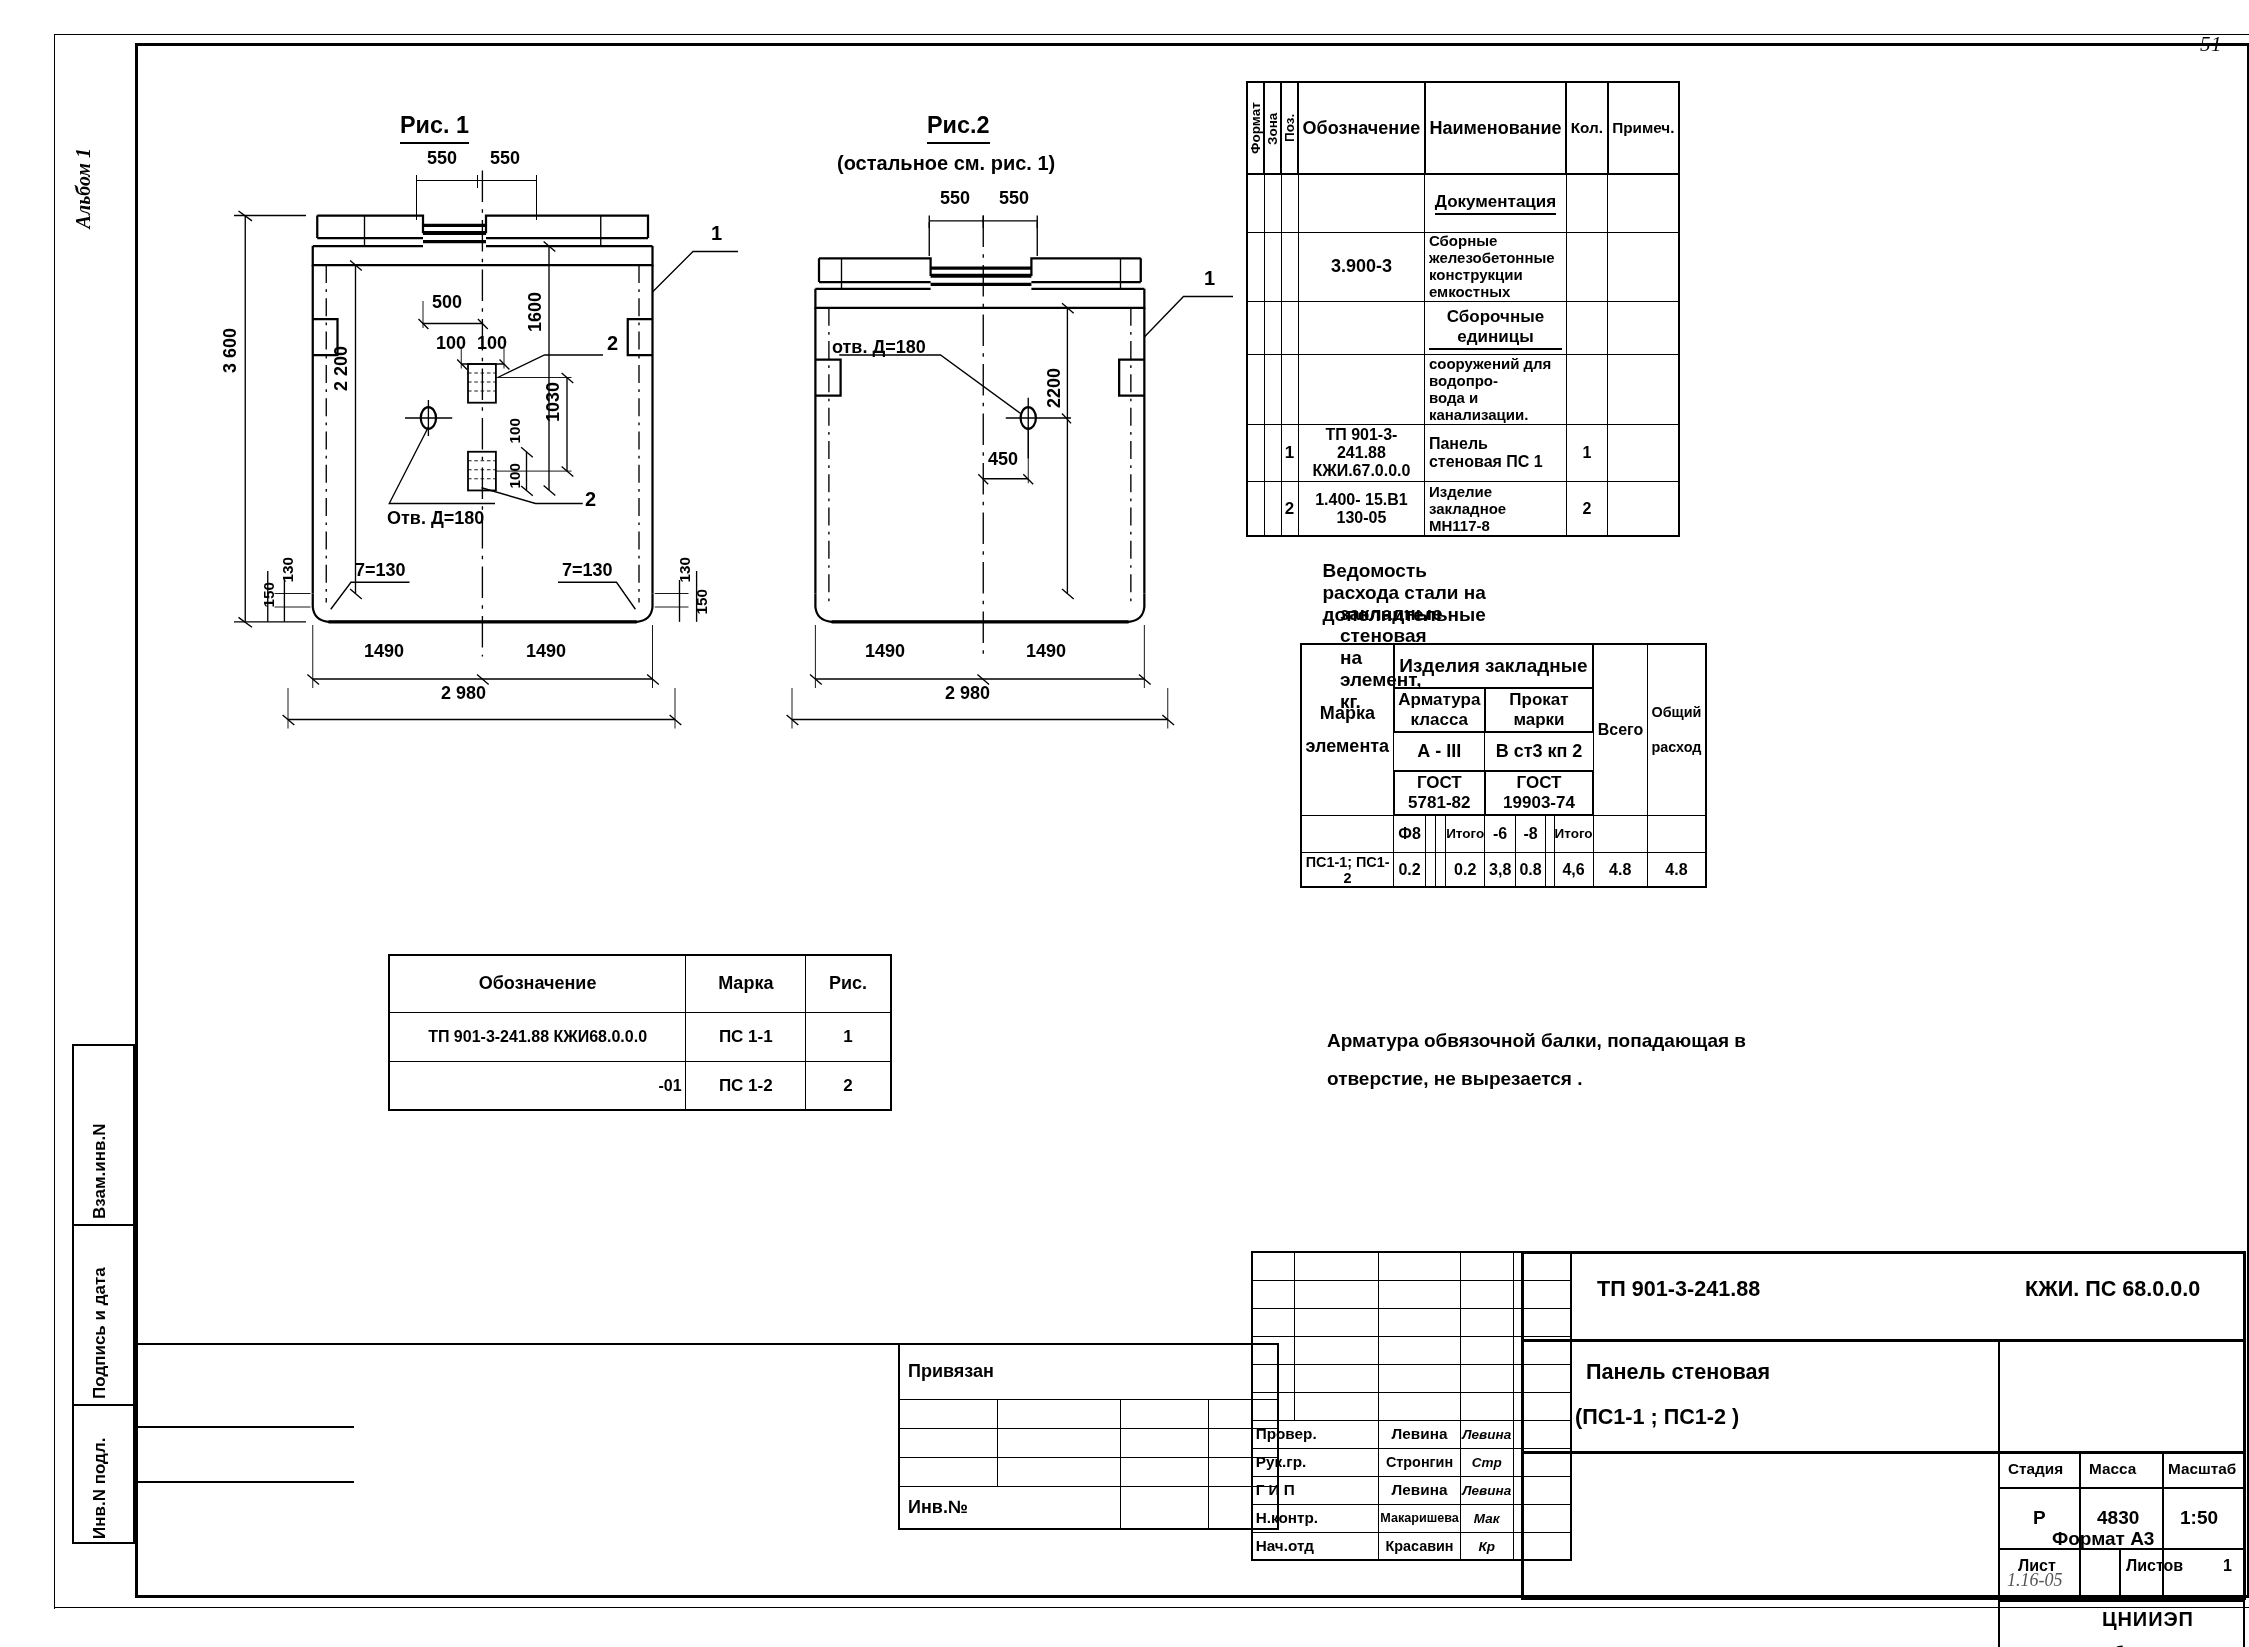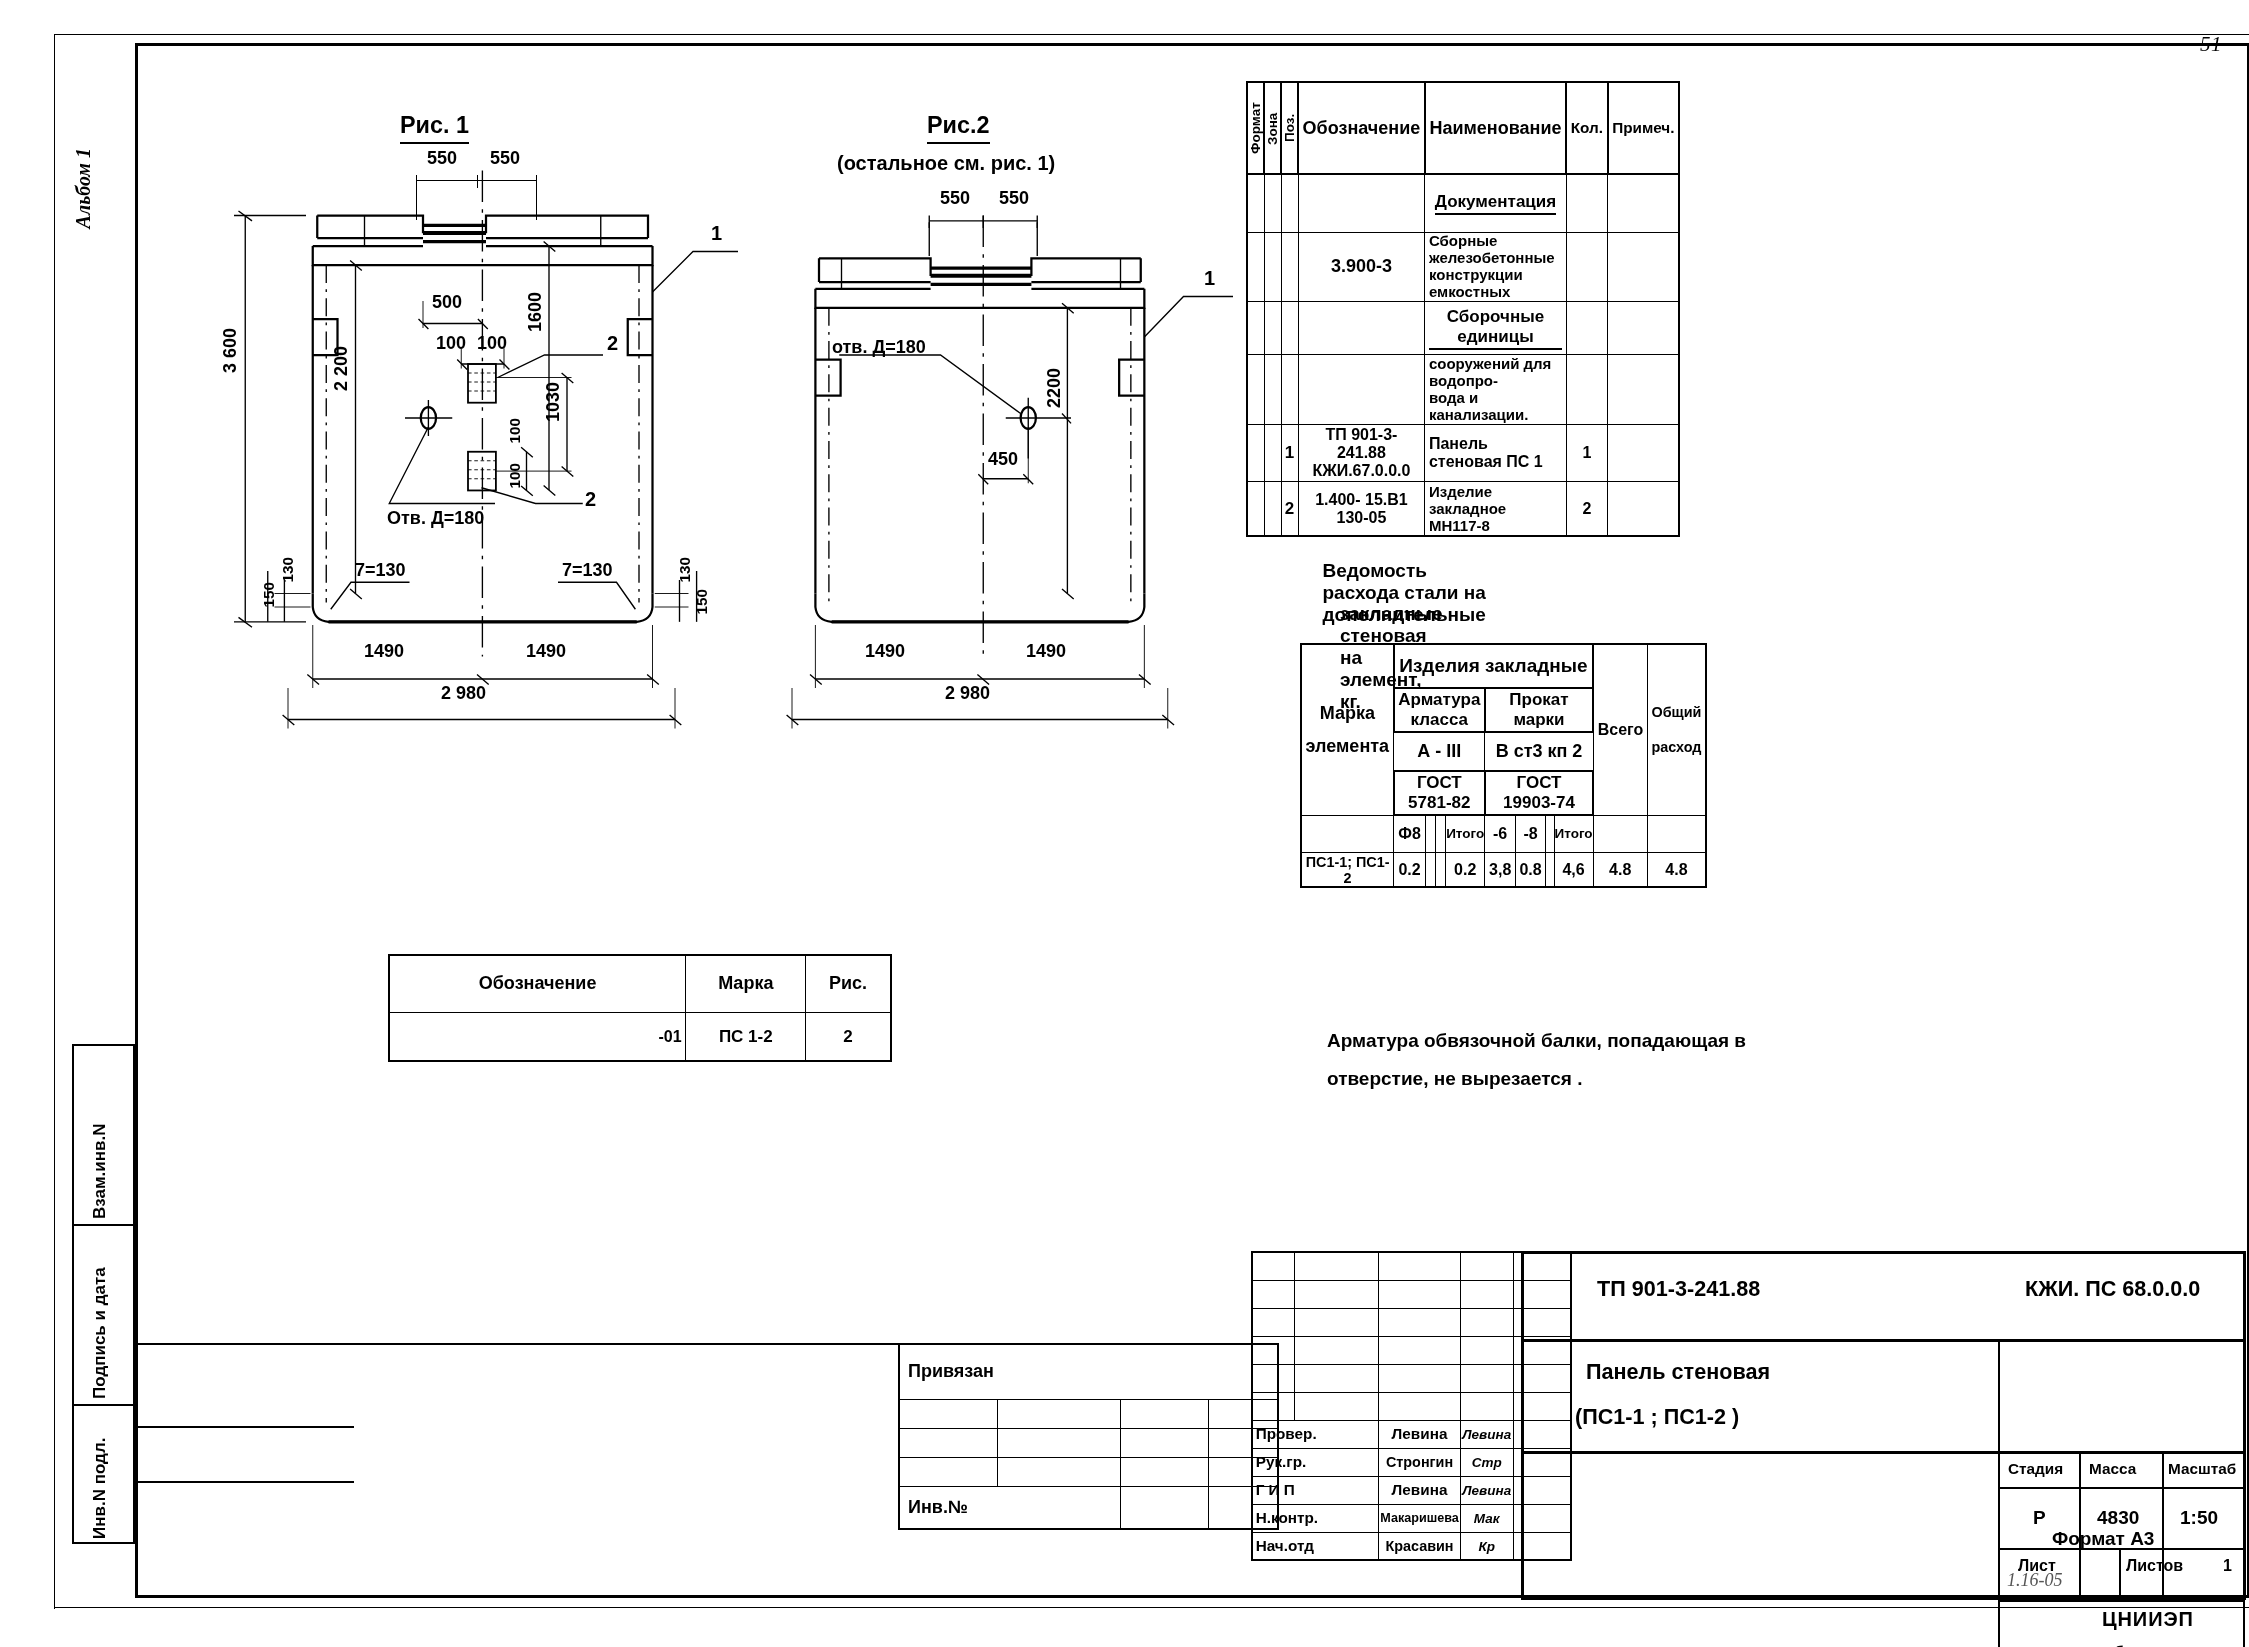--- a/index.html
+++ b/index.html
@@ -414,20 +414,25 @@
   </div>
 
   <table class="dw" style="left:388px;top:954px;border:2.7px solid #000;">
     <tbody>
         <tr>
       <th style="width:288px;height:54px;font-size:18px;">Обозначение</th>
       <th style="width:112px;font-size:18px;">Марка</th>
       <th style="width:76px;font-size:18px;">Рис.</th>
     </tr>
     <tr style="height:49px;">
+      <td style="font-size:16px;">ТП 901-3-241.88 КЖИ68.0.0.0</td>
+      <td style="font-size:17px;">ПС 1-1</td>
+      <td style="font-size:17px;">1</td>
+    </tr>
+    <tr style="height:49px;">
       <td style="font-size:16px;text-align:right;">-01</td>
       <td style="font-size:17px;">ПС 1-2</td>
       <td style="font-size:17px;">2</td>
     </tr>
   </tbody>
     </table>
 
   <div class="abs" style="left:898px;top:1251px;width:1350px;height:315px;">
 
     <table class="dw" style="left:0;top:92px;border:2.7px solid #000;">

